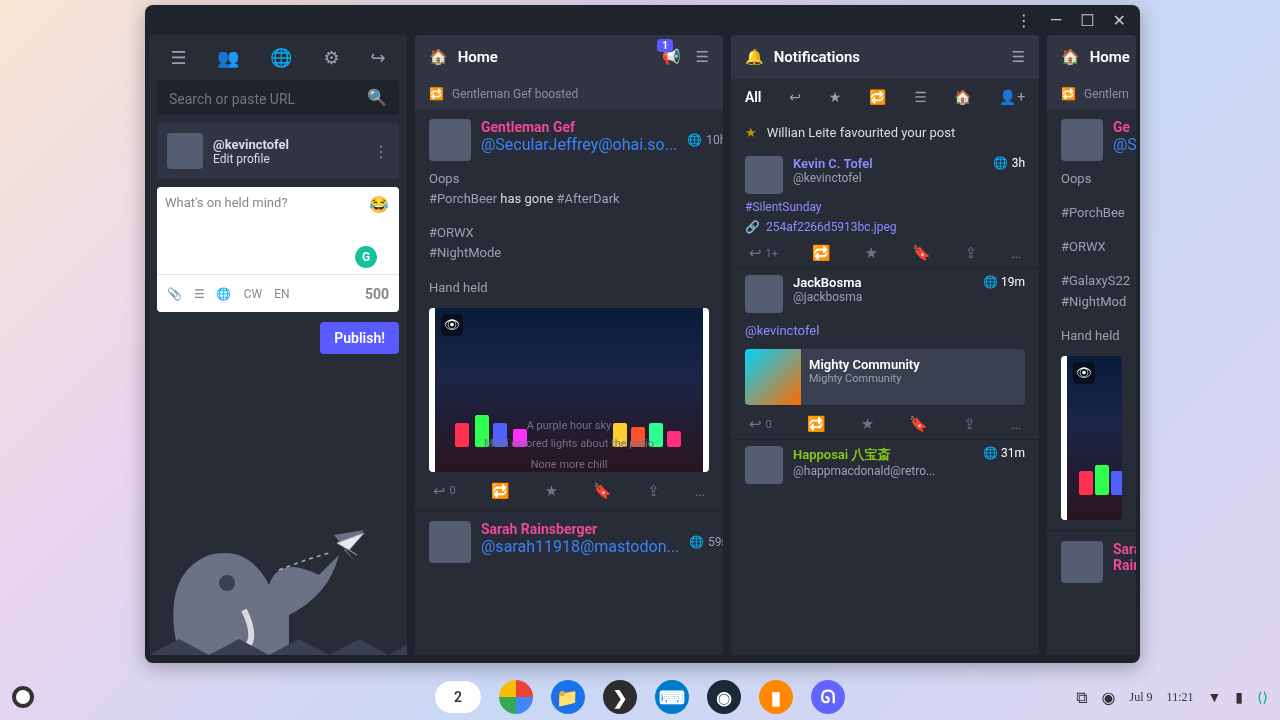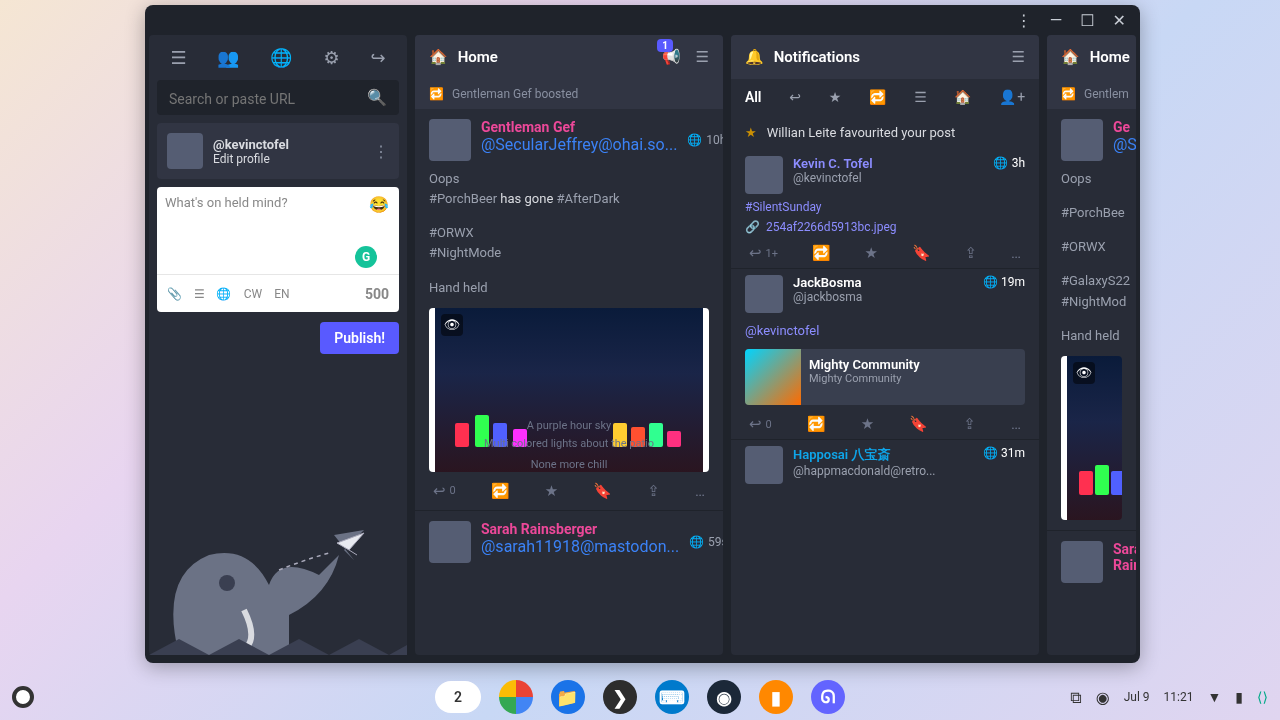--- a/index.html
+++ b/index.html
@@ -75,21 +75,21 @@
 .card .ct { color:#fff; font-size:13px; font-weight:600; }
 .card .cs { color:#9aa0ae; font-size:11px; }
 .separator { height:1px; background:#1f232b; margin:0; }
 
 .taskbar { position:absolute; bottom:0; left:0; right:0; height:46px; display:flex; align-items:center; padding:0 12px; }
 .taskbar .launcher { width:22px; height:22px; border-radius:50%; background:#fff; border:4px solid #333; margin-right:20px; }
 .task-center { position:absolute; left:50%; transform:translateX(-50%); display:flex; gap:18px; align-items:center; }
 .task-center .pill { width:46px; height:32px; border-radius:16px; background:#fff; color:#333; display:flex; align-items:center; justify-content:center; font-size:14px; font-weight:600; }
 .task-center .ic { width:34px; height:34px; border-radius:50%; display:flex; align-items:center; justify-content:center; color:#fff; font-size:18px; font-weight:700; }
 .task-right { margin-left:auto; display:flex; align-items:center; gap:14px; color:#333; font-size:12px; }
-.task-right .r { display:flex; align-items:center; gap:4px; }
+.task-right .r { display:flex; align-items:center; gap:4px;font-family:Liberation Serif, serif; }
 </style>
 </head>
 <body>
 
 <div class="window">
   <div class="titlebar">
     <span>⋮</span>
     <span>—</span>
     <span>☐</span>
     <span>✕</span>
@@ -290,21 +290,21 @@
             <span>🔖</span>
             <span>⇪</span>
             <span>…</span>
           </div>
         </div>
         <div class="separator"></div>
         <div class="notif" style="padding-bottom:0">
           <div class="nh">
             <div class="av"></div>
             <div class="nm">
-              <div class="dn" style="color:#0ea5e9">Happosai 八宝斎</div>
+              <div class="dn" style="color:#84cc16">Happosai 八宝斎</div>
               <div class="un">@happmacdonald@retro...</div>
             </div>
             <div class="tm"><span>🌐</span> <span>31m</span></div>
           </div>
         </div>
       </div>
     </div>
 
     <div class="column" style="flex:1">
       <div class="chdr">

